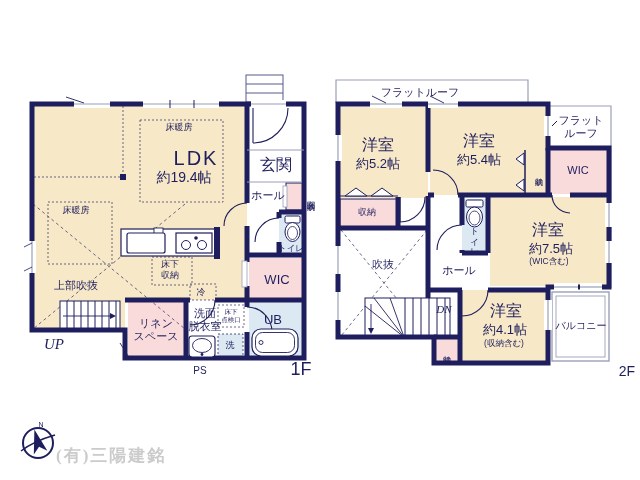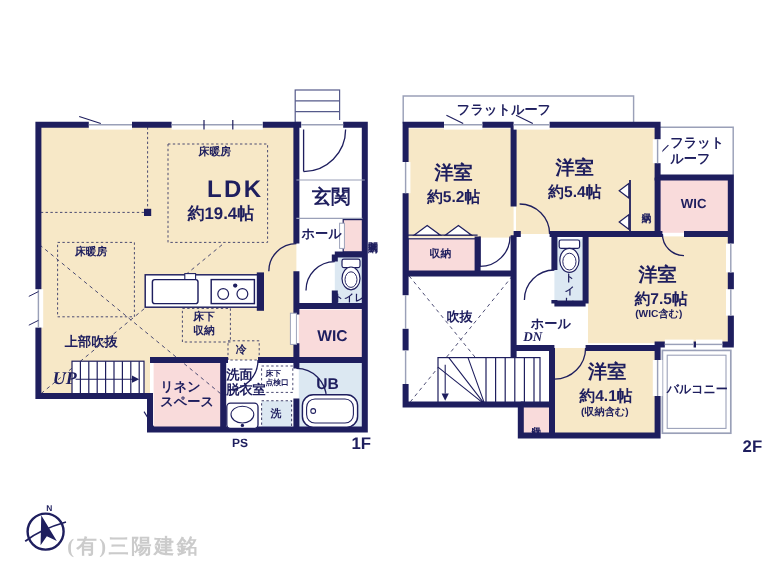--- a/index.html
+++ b/index.html
@@ -1,22 +1,22 @@
 <!DOCTYPE html>
 <html><head>
 <meta charset="utf-8">
 <style>
   html,body{margin:0;padding:0;background:#ffffff;}
   #stage{position:relative;width:640px;height:480px;background:#ffffff;overflow:hidden;
          font-family:"Liberation Sans","DejaVu Sans",sans-serif;color:#1e1e5e;}
   #plan-svg{position:absolute;left:0;top:0;}
-  .lb{position:absolute;transform:translate(-50%,-50%);white-space:pre-line;
-      line-height:1.22;font-weight:bold;color:#1e1e5e;}
+  .lb{position:absolute;transform:translate(-50%,-50%);white-space:pre-line;text-align:center;
+      line-height:1.22;font-weight:normal;color:#1e1e5e;}
   .vert{writing-mode:vertical-rl;text-orientation:upright;letter-spacing:1px;}
-  .updn{font-family:"Liberation Serif","DejaVu Serif",serif;font-style:italic;}
+  .updn{font-family:"Liberation Serif","DejaVu Serif",serif;font-style:italic;margin-top:28px;}
   .note{position:absolute;font-size:11px;font-weight:bold;color:#1e1e5e;white-space:nowrap;}
   .watermark{position:absolute;font-size:17px;color:#cbcbcb;font-family:"Liberation Serif","DejaVu Serif",serif;
              font-weight:bold;letter-spacing:2px;white-space:nowrap;text-align:center;}
 </style>
 </head>
 <body>
 
 <div id="stage">
 
 <svg id="plan-svg" width="640" height="480" viewBox="0 0 640 480">
@@ -232,21 +232,21 @@
   <div class="lb" style="left:170px;top:270px;font-size:9px">床下
 収納</div>
   <div class="lb" style="left:231px;top:316px;font-size:6.5px">床下
 点検口</div>
   <div class="lb" style="left:201px;top:292px;font-size:9px">冷</div>
   <div class="lb" style="left:156px;top:330px;font-size:11px">リネン
 スペース</div>
   <div class="lb" style="left:76px;top:286px;font-size:11px">上部吹抜</div>
   <div class="lb updn" style="left:54px;top:316px;font-size:15px">UP</div>
   <div class="lb" style="left:200px;top:371px;font-size:10px">PS</div>
-  <div class="lb" style="left:301px;top:370px;font-size:14px">1F</div>
+  <div class="lb" style="left:301px;top:370px;font-size:18px">1F</div>
 
   <div class="lb" style="left:420px;top:93px;font-size:11px">フラットルーフ</div>
   <div class="lb" style="left:581px;top:127px;font-size:11px">フラット
 ルーフ</div>
   <div class="lb" style="left:378px;top:145px;font-size:16px">洋室</div>
   <div class="lb" style="left:378px;top:164px;font-size:13px">約5.2帖</div>
   <div class="lb" style="left:479px;top:141px;font-size:16px">洋室</div>
   <div class="lb" style="left:479px;top:160px;font-size:13px">約5.4帖</div>
   <div class="lb vert" style="left:538px;top:172px;font-size:8px">収納</div>
   <div class="lb" style="left:578px;top:171px;font-size:11px">WIC</div>

